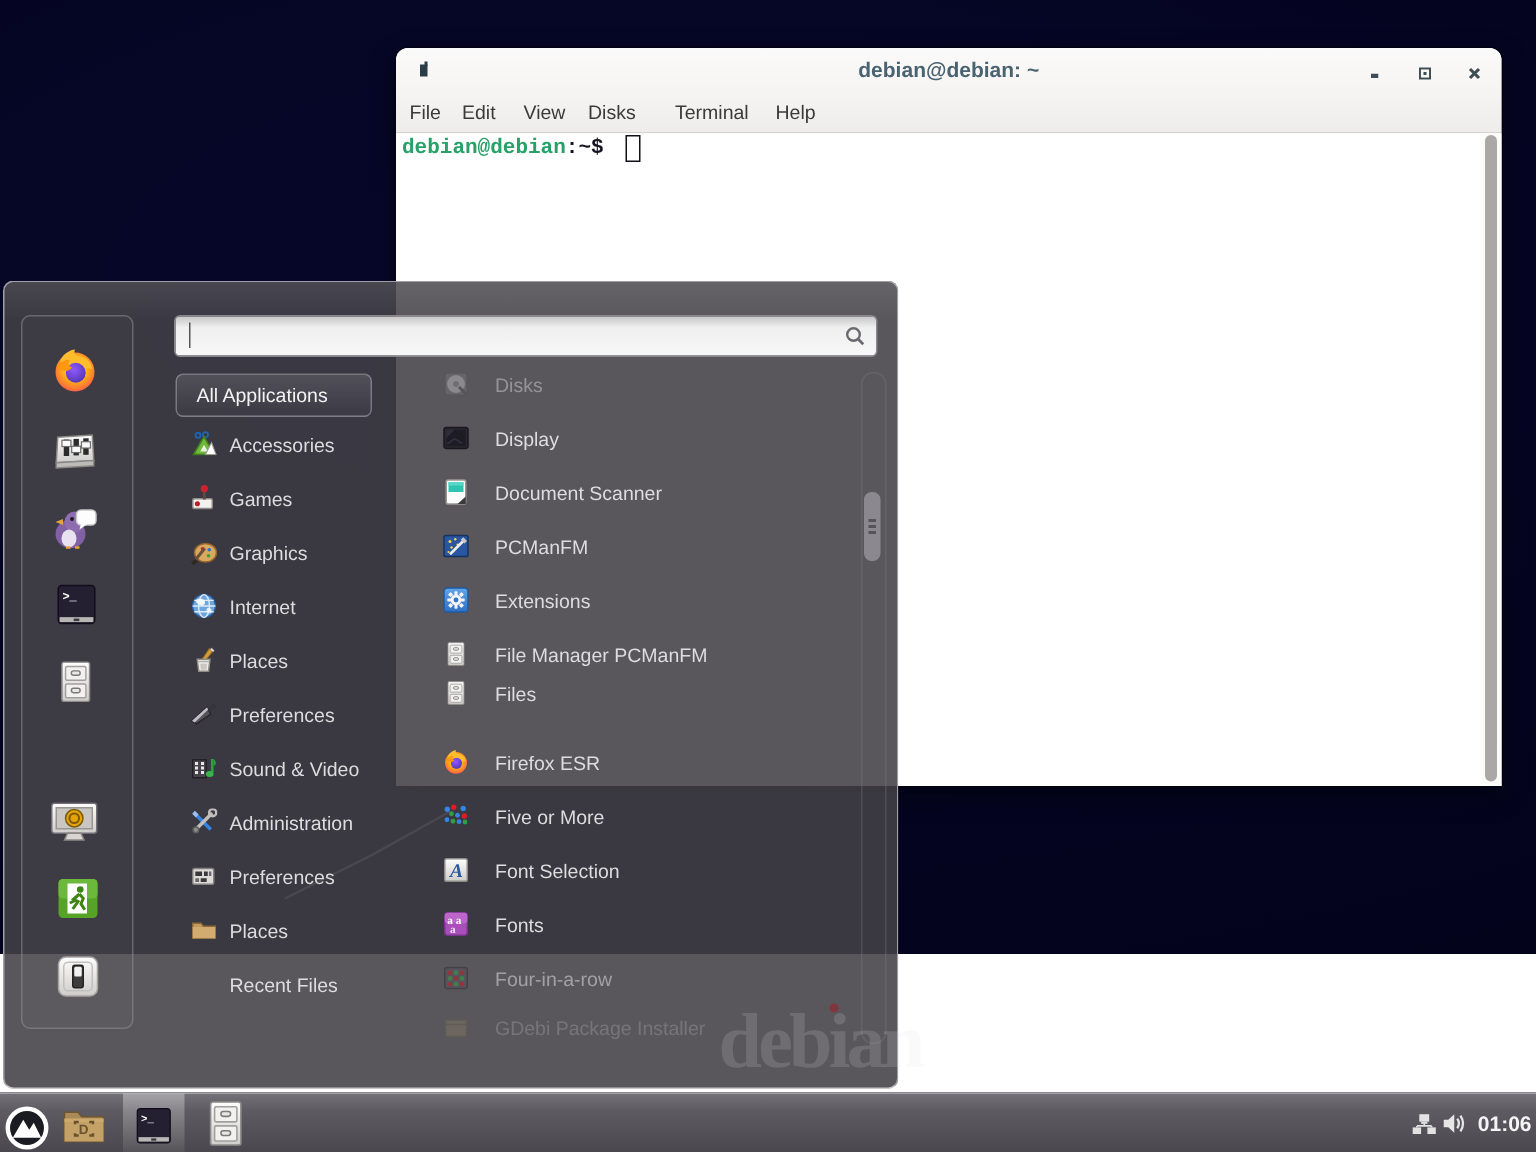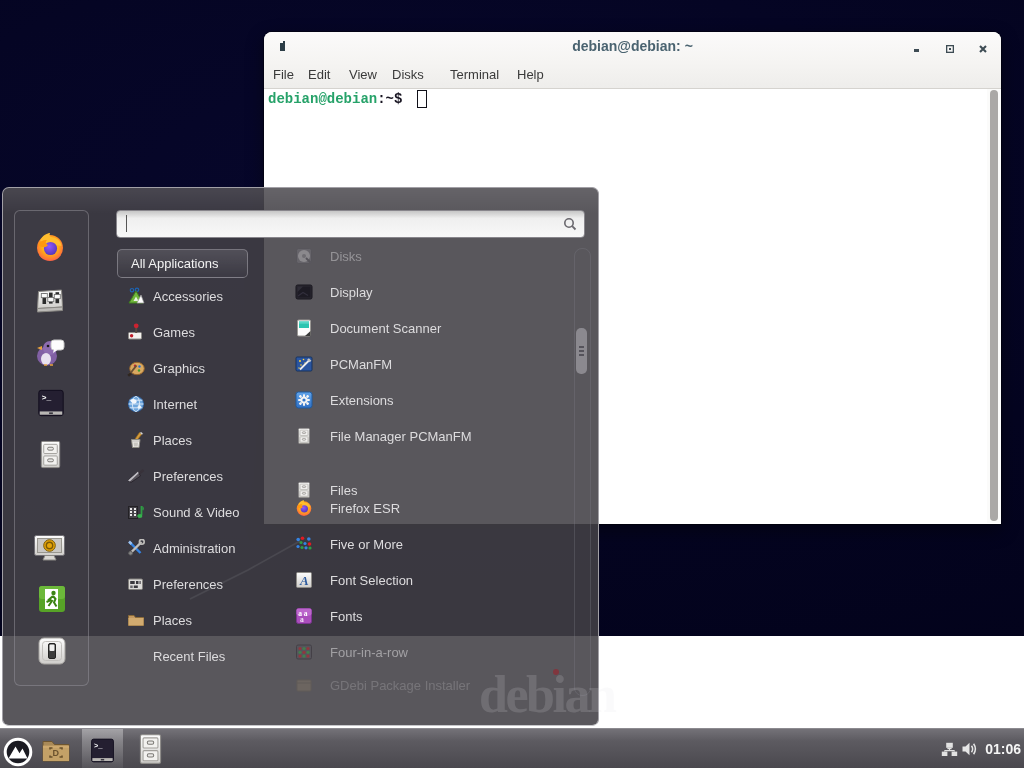--- a/index.html
+++ b/index.html
@@ -372,21 +372,21 @@
     <circle cx="9" cy="9" r="1.6" fill="#3376c9"></circle>
         </svg>
     <span>Extensions</span>
       </div>
   <div class="row app" style="top:230px">
         <svg width="18" height="18">
           <use href="#cab"></use>
         </svg>
     <span>File Manager PCManFM</span>
       </div>
-  <div class="row app" style="top:284px">
+  <div class="row app" style="top:256px">
         <svg width="18" height="18">
           <use href="#cab"></use>
         </svg>
     <span>Files</span>
       </div>
   <div class="row app" style="top:302px">
         <svg width="18" height="18">
           <use href="#fox"></use>
         </svg>
     <span>Firefox ESR</span>

